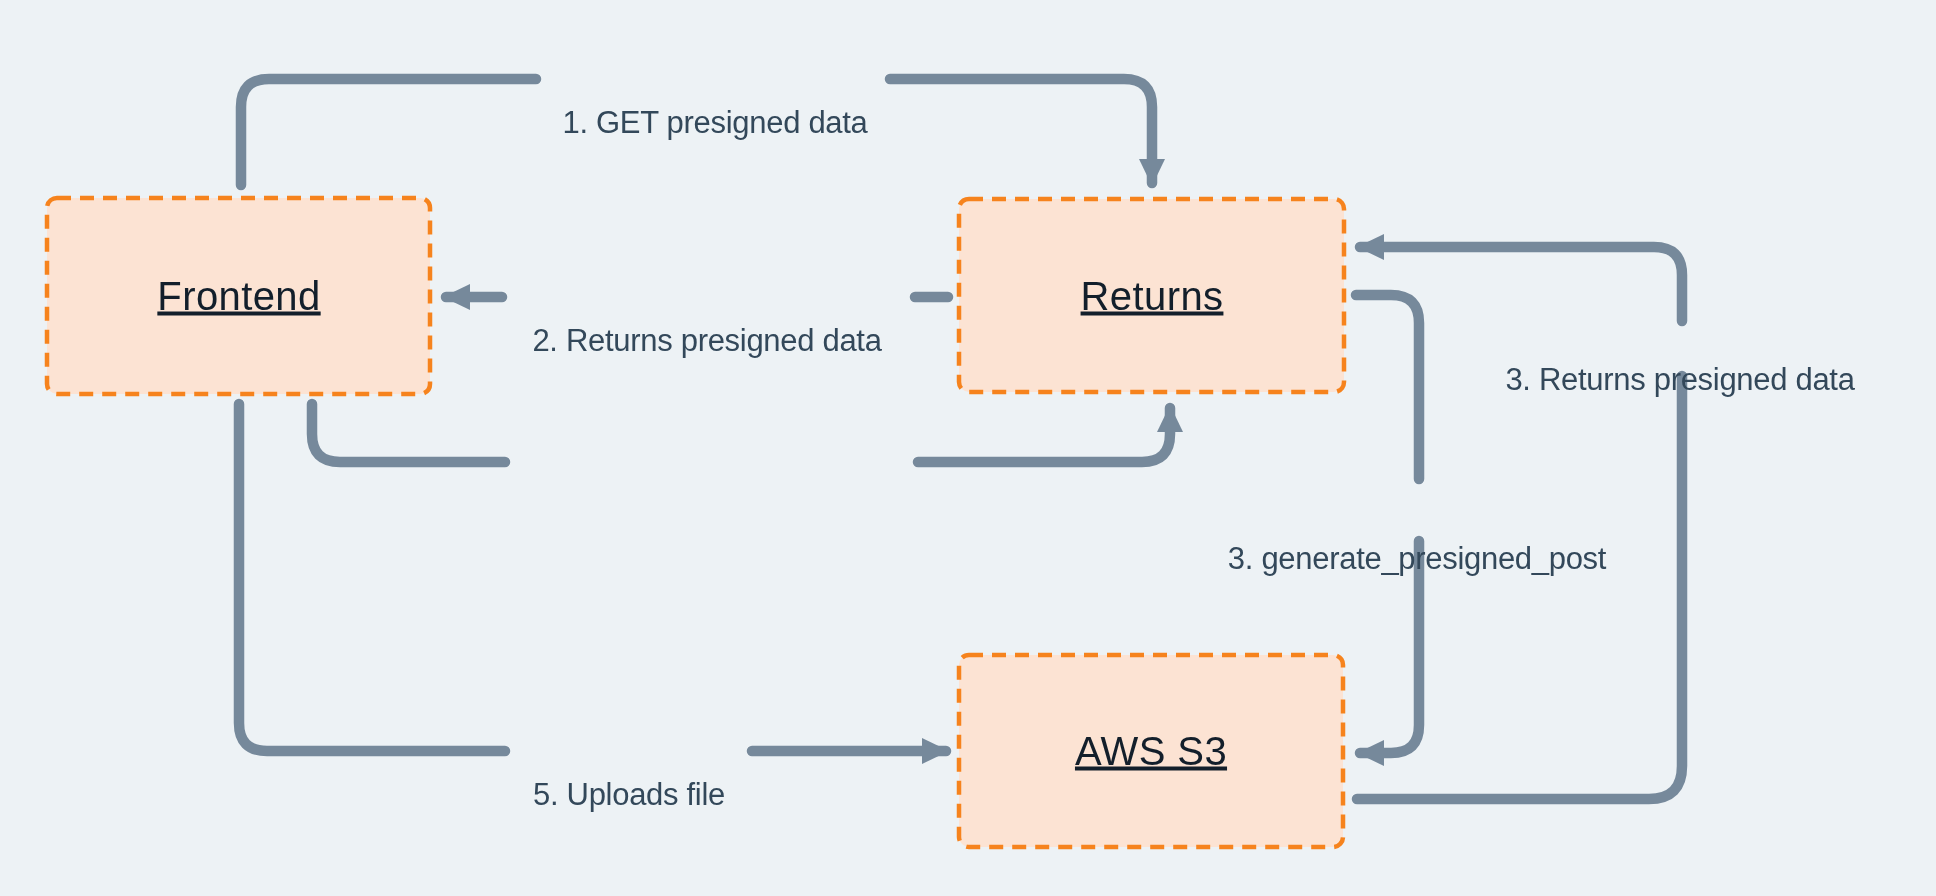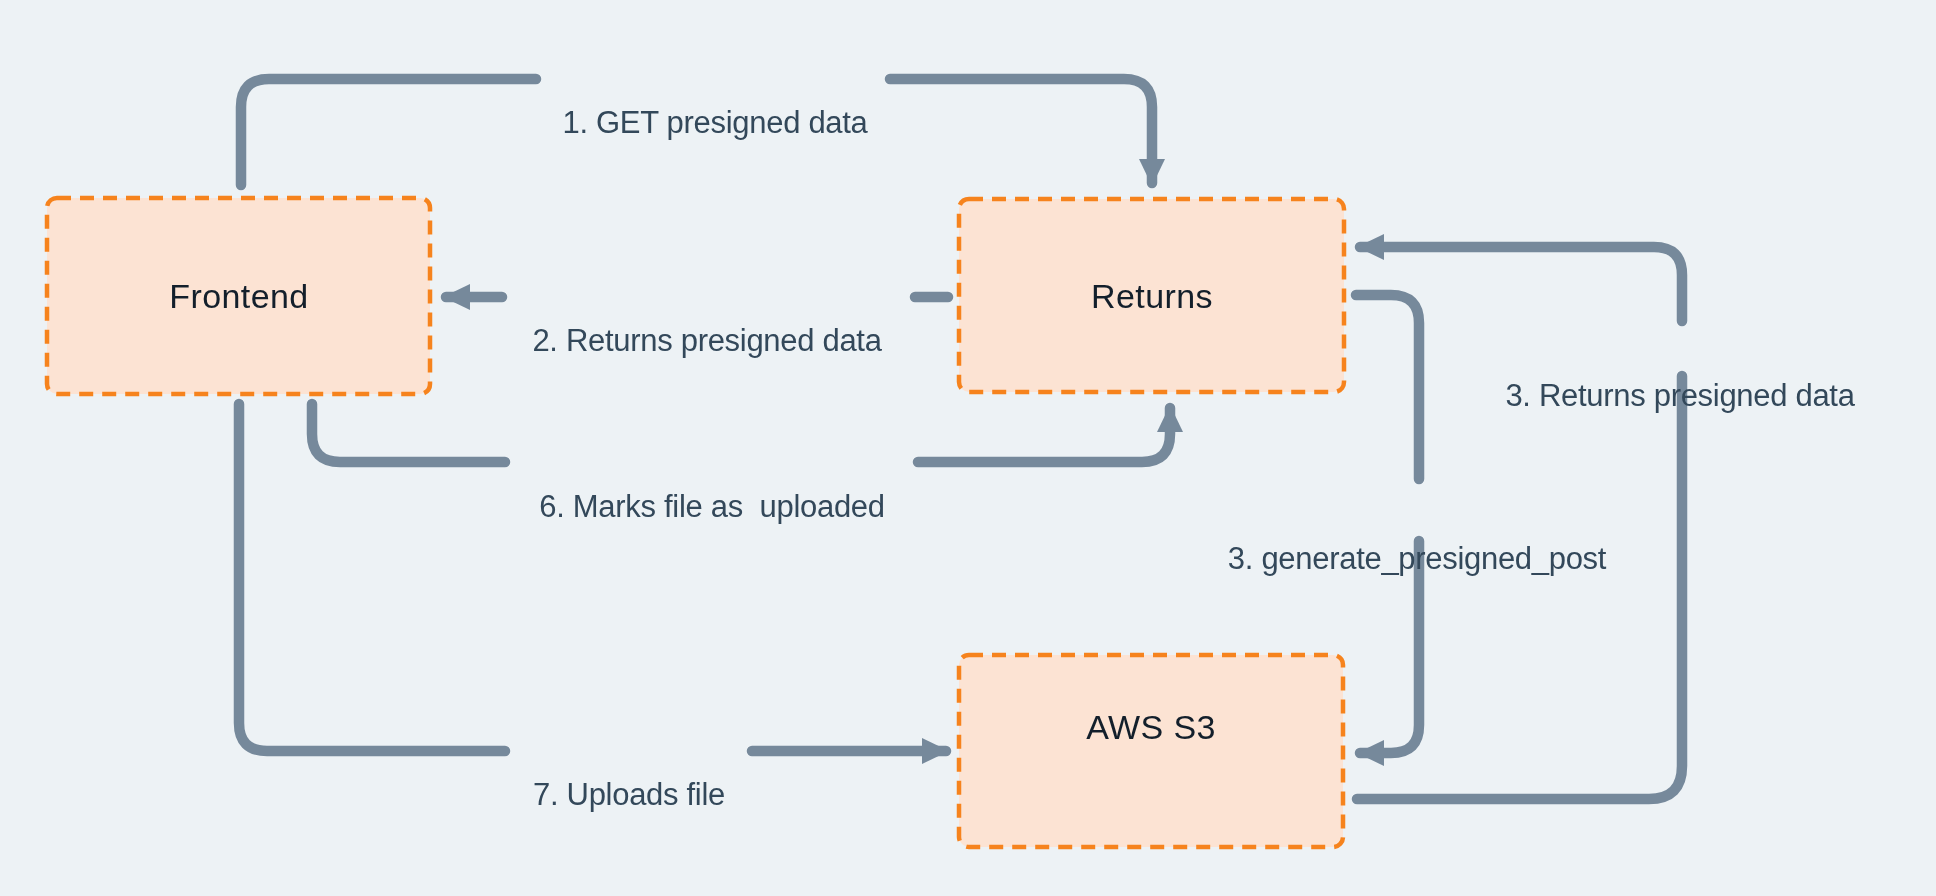--- a/index.html
+++ b/index.html
@@ -35,22 +35,23 @@
     color: var(--edge-label-text, #33485a);
     font-size: 31px;
     letter-spacing: -0.3px;
     margin-top: 44px;
   }
   .node-label {
     position: absolute;
     transform: translate(-50%, -50%);
     white-space: pre;
     color: var(--node-label-text, #131f2b);
-    font-size: 34px;
+    font-size: 40px;
     letter-spacing: 0.4px;
+    text-decoration: underline;
   }
 </style>
 </head>
 <body>
 
 <div class="stage">
 
   <svg class="lines" width="1936" height="896" viewBox="0 0 1936 896">
     <defs>
       <marker id="ah" markerUnits="userSpaceOnUse" markerWidth="30" markerHeight="28" refX="24" refY="13" orient="auto">
@@ -76,22 +77,21 @@
 
     <path class="edge" d="M1356 295 H1391 Q1419 295 1419 323 V479"></path>
     <path class="edge" d="M1419 541 V725 Q1419 753 1391 753 H1360" marker-end="url(#ah)"></path>
 
     <path class="edge" d="M1357 799 H1649 Q1682 799 1682 766 V376"></path>
     <path class="edge" d="M1682 321 V275 Q1682 247 1654 247 H1360" marker-end="url(#ah)"></path>
   </svg>
 
   <div class="node-label" style="left:239px;  top:296px;">Frontend</div>
   <div class="node-label" style="left:1152px; top:296px;">Returns</div>
-  <div class="node-label" style="left:1151px; top:727px;">AWS S3</div>
+  <div class="node-label" style="left:1151px; top:751px;">AWS S3</div>
 
   <div class="edge-label" style="left:715px;  top:79px;">1. GET presigned data</div>
   <div class="edge-label" style="left:1417px; top:515px;">3. generate_presigned_post</div>
-  <div class="edge-label" style="left:1680px; top:352px;">3. Returns presigned data</div>
+  <div class="edge-label" style="left:1680px; top:336px;">3. Returns presigned data</div>
   <div class="edge-label" style="left:707px;  top:297px;">2. Returns presigned data</div>
-  <div class="edge-label" style="left:629px;  top:751px;">7. Uploads file</div>
-  <div class="edge-label" style="left:712px;  top:463px;">6. Marks file as  uploaded</div>
+  <div class="edge-label" style="left:629px;  top:751px;">5. Uploads file</div>
 
 </div>
 
 </body></html>

